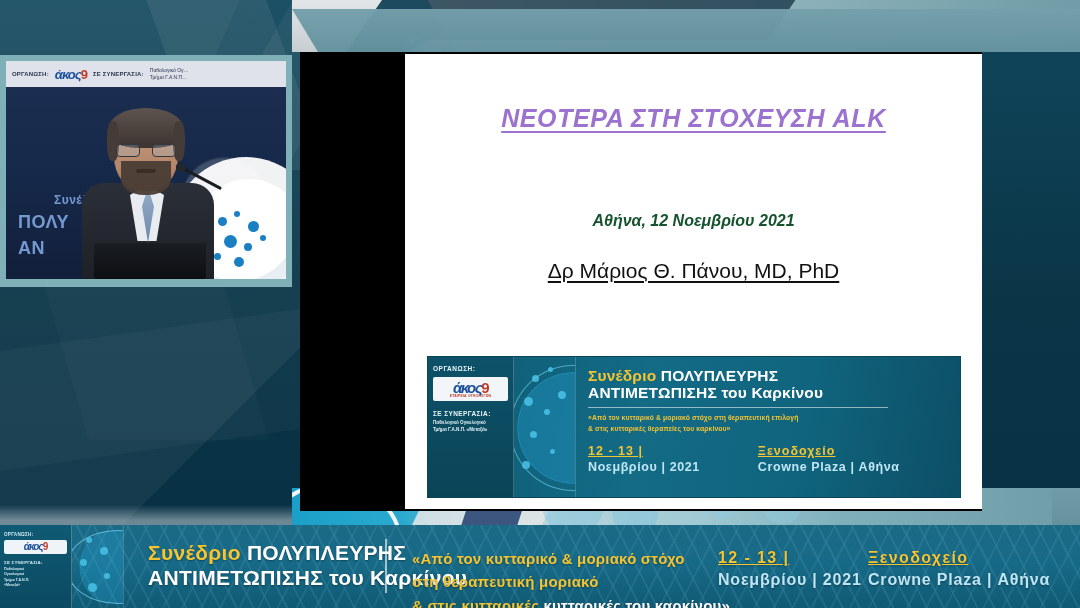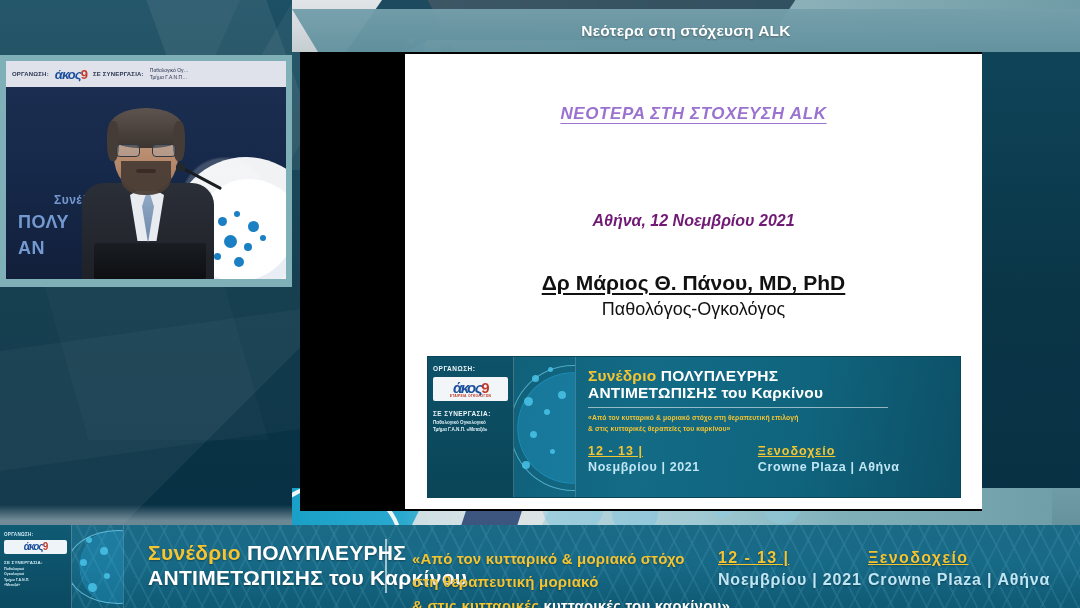--- a/index.html
+++ b/index.html
@@ -172,37 +172,37 @@
   
   .slide-letterbox{
     position:absolute; left:300px; top:52px; width:682px; height:459px; background:#000;
   }
   .slide{
     position:absolute; left:405px; top:54px; width:577px; height:455px;
     background:#ffffff; overflow:hidden;
   }
   .slide-title{
     position:absolute; left:0; top:50px; width:100%; text-align:center;
-    color:#9b72cf; font-size:17px; font-weight:bold; font-style:italic;
+    color:#9b72cf; font-size:25px; font-weight:bold; font-style:italic;
     letter-spacing:.6px;
   }
   .slide-title u{ text-decoration:underline; text-underline-offset:4px; }
   .slide-sub1{
     position:absolute; left:0; top:116px; width:100%; text-align:center;
     font-size:15.2px; font-weight:bold; white-space:nowrap;
   }
   .c-gold{ color:#f5c431; } .c-black{ color:#1a1a1a; } .c-blue{ color:#5ec3ee; }
   .c-blue-n{ color:#5ec3ee; font-weight:bold; }
   .slide-date{
     position:absolute; left:0; top:158px; width:100%; text-align:center;
-    font-size:16px; font-weight:bold; font-style:italic; color:#701a75;
+    font-size:16px; font-weight:bold; font-style:italic; color:#14532d;
   }
   .slide-name{
     position:absolute; left:0; top:205px; width:100%; text-align:center;
-    font-size:21px; font-weight:bold; color:#111;margin-top:12px;
+    font-size:21px; font-weight:normal; color:#111;
   }
   .slide-name u{ text-decoration:underline; text-underline-offset:3px; }
   .slide-role{
     position:absolute; left:0; top:245px; width:100%; text-align:center;
     font-size:18px; color:#111;
   }
 
   
   .slide-banner{
     position:absolute; left:22px; top:302px; width:534px; height:142px;
@@ -341,21 +341,20 @@
     <div class="wedge"></div>
     <div class="bub" style="left:20px;top:28px;width:26px;height:26px;"></div>
     <div class="bub sm" style="left:52px;top:14px;width:17px;height:17px;"></div>
     <div class="bub sm" style="left:-6px;top:40px;width:34px;height:34px;"></div>
     <div class="bub" style="left:112px;top:36px;width:20px;height:20px;opacity:.55;"></div>
     <div class="bub sm" style="left:150px;top:44px;width:12px;height:12px;opacity:.45;"></div>
   </div>
   <div class="corner-grey"></div>
 
   <div class="header-strip"></div>
-  <div class="header-title">Νεότερα στη στόχευση ALK</div>
 
   <div class="video-tile">
     <div class="video-inner">
       <div class="vid-bg"></div>
 
       <div class="vid-arc"></div>
       <div class="vid-arc2"></div>
       <div class="vid-dots">
         <span style="left:10px;top:8px;width:9px;height:9px;"></span>
         <span style="left:26px;top:2px;width:6px;height:6px;"></span>
@@ -423,21 +422,20 @@
     <div class="slide-title">
       <u>ΝΕΟΤΕΡΑ ΣΤΗ ΣΤΟΧΕΥΣΗ ALK</u>
     </div>
 
 
     <div class="slide-date">Αθήνα, 12 Νοεμβρίου 2021</div>
 
     <div class="slide-name">
       <u>Δρ Μάριος Θ. Πάνου, MD, PhD</u>
     </div>
-    <div class="slide-role">Παθολόγος-Ογκολόγος</div>
 
     <div class="slide-banner">
       <div class="sb-left">
         <div class="sb-org">ΟΡΓΑΝΩΣΗ:</div>
         <div class="sb-logobox">
           <div class="sb-logo"><span>άκος</span><i>9</i>
             <small>ΕΤΑΙΡΕΙΑ ΟΓΚΟΛΟΓΩΝ</small>
           </div>
         </div>
         <div class="sb-coop">ΣΕ ΣΥΝΕΡΓΑΣΙΑ:</div>

